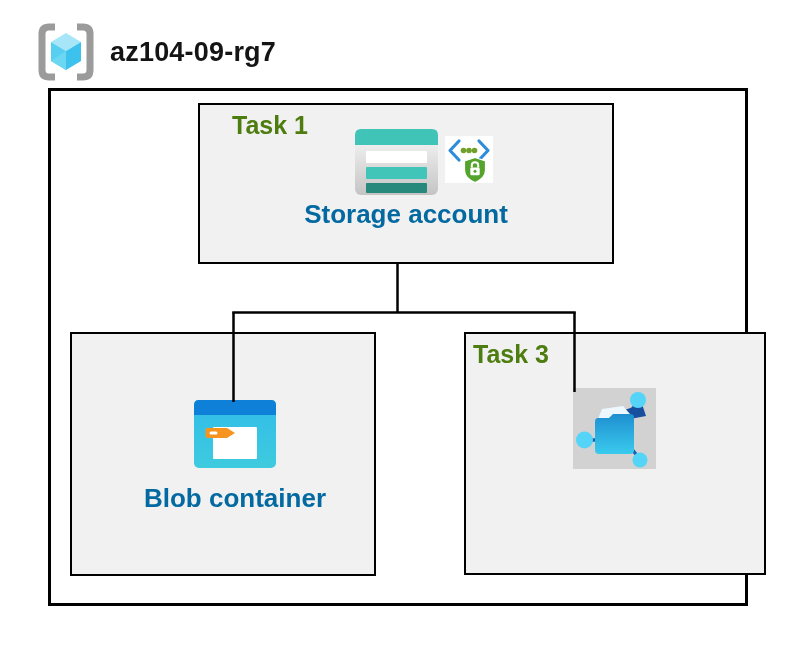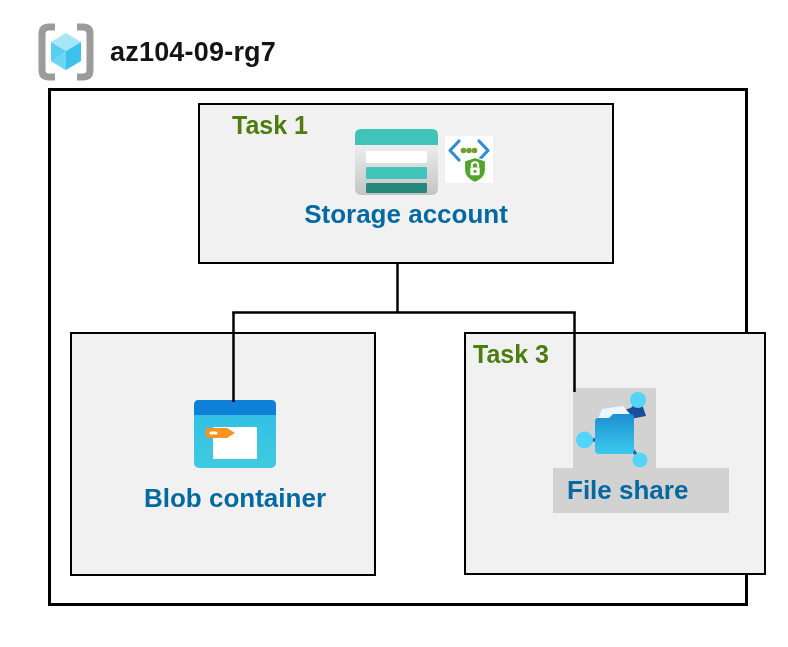--- a/index.html
+++ b/index.html
@@ -158,23 +158,20 @@
         <path d="M65 13 L57 25" stroke="#1C5FAE" stroke-width="3.5"></path>
         <path d="M37 27 L69 16 L73 28 L41 34 Z" fill="#174E9E"></path>
         <path d="M25 31 L29 21 L50 18 L57 26 L55 31 Z" fill="#ECF8FE"></path>
         <path d="M22 34 Q22 30 25 30 L36 30 L40 26 L57 26 Q61 26 61 29 L61 62 Q61 66 57 66 L26 66 Q22 66 22 62 Z" fill="url(#fgrad)"></path>
         <circle cx="65" cy="12" r="8" fill="#54D4F7"></circle>
         <circle cx="11.5" cy="52" r="8.5" fill="#54D4F7"></circle>
         <circle cx="67" cy="72" r="7.5" fill="#54D4F7"></circle>
       </svg>
     </div>
 
-    <div class="fileshare-band">
-      <div class="item-label">File share</div>
-    </div>
   </div>
 
   <svg class="connectors" aria-hidden="true">
     <path d="M397.5 264 V312.5" stroke="#000" stroke-width="2.5" fill="none"></path>
     <path d="M232.25 312.5 H575.75" stroke="#000" stroke-width="2.5" fill="none"></path>
     <path d="M233.5 312.5 V402" stroke="#000" stroke-width="2.5" fill="none"></path>
     <path d="M574.5 312.5 V392" stroke="#000" stroke-width="2.5" fill="none"></path>
   </svg>
 
 </div>

